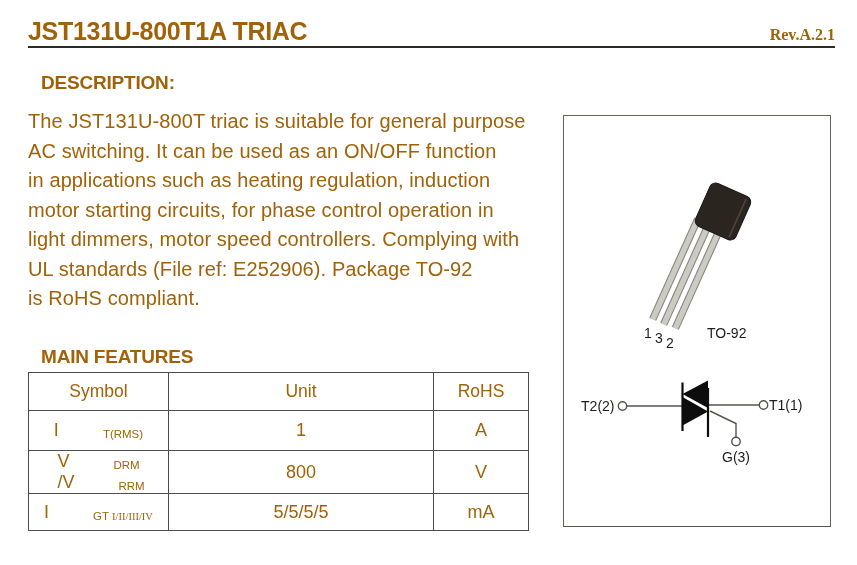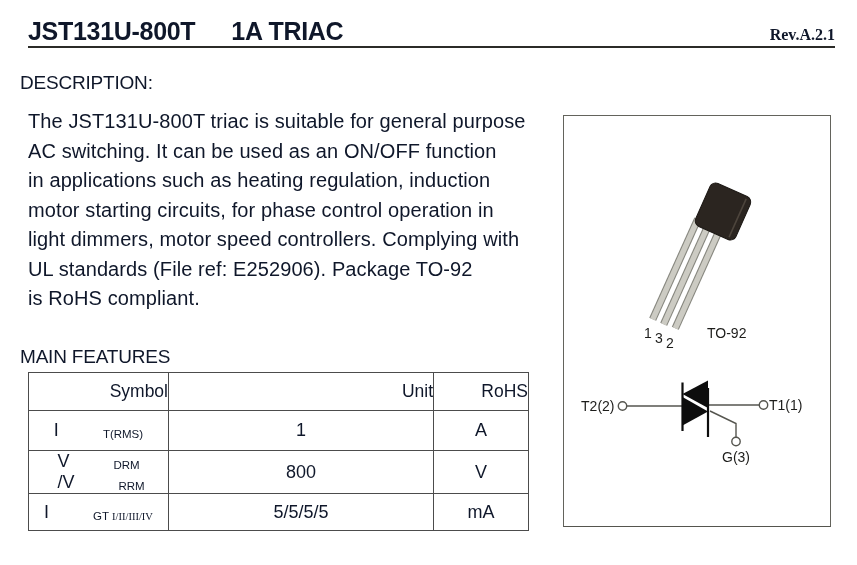--- a/index.html
+++ b/index.html
@@ -3,65 +3,65 @@
 <meta charset="utf-8">
 <style>
   * { margin: 0; padding: 0; box-sizing: border-box; }
   html, body { background: #ffffff; }
   .page {
     position: relative;
     width: 857px;
     height: 565px;
     background: #ffffff;
     font-family: "Liberation Sans", sans-serif;
-    color: #0f172a;
+    color: #a16207;
     overflow: hidden;
   }
   
   .title-row {
     position: absolute; left: 28px; top: 17px; width: 807px;
     display: flex; align-items: baseline;
   }
   .part-number, .part-title {
     font-size: 25px; font-weight: bold; letter-spacing: -0.3px;
     white-space: nowrap;
   }
-  .part-title { margin-left: 36px; }
+  .part-title { }
   .revision {
     position: absolute; right: 22px; top: 26px;
     font-size: 16px; font-weight: bold; font-family: Liberation Serif, serif;
   }
   .header-rule {
     position: absolute; left: 28px; top: 46px; width: 807px; height: 2px;
     background: #2b2b28;
   }
   
   .section-heading {
-    position: absolute; left: 20px;
-    font-size: 19px; font-weight: normal; letter-spacing: -0.2px;
+    position: absolute; left: 41px;
+    font-size: 19px; font-weight: bold; letter-spacing: -0.2px;
   }
   .desc-heading { top: 72px; }
   .desc-text {
     position: absolute; left: 28px; top: 107px; width: 515px;
     font-size: 20px; line-height: 29.5px; letter-spacing: 0.1px;
   }
   
   .features-heading { top: 346px; text-align: center; }
   table.features {
     position: absolute; left: 28px; top: 372px;
     border-collapse: collapse; table-layout: fixed; width: 500px;
   }
   table.features th, table.features td {
     border: 1px solid #4c4c4c;
     text-align: center; vertical-align: middle;
     font-weight: normal;
     font-size: 18px;
     padding: 0;
   }
-  table.features th { font-size: 17.5px; text-align: right; }
+  table.features th { font-size: 17.5px; }
   .col-symbol { width: 140px; }
   .col-value  { width: 265px; }
   .col-unit   { width: 95px; }
   tr.r-head { height: 38px; }
   tr.r-1 { height: 40px; }
   tr.r-2 { height: 38px; }
   tr.r-3 { height: 37px; }
   sub.sym {
     font-size: 11.5px; letter-spacing: 0;
     vertical-align: -2px;

